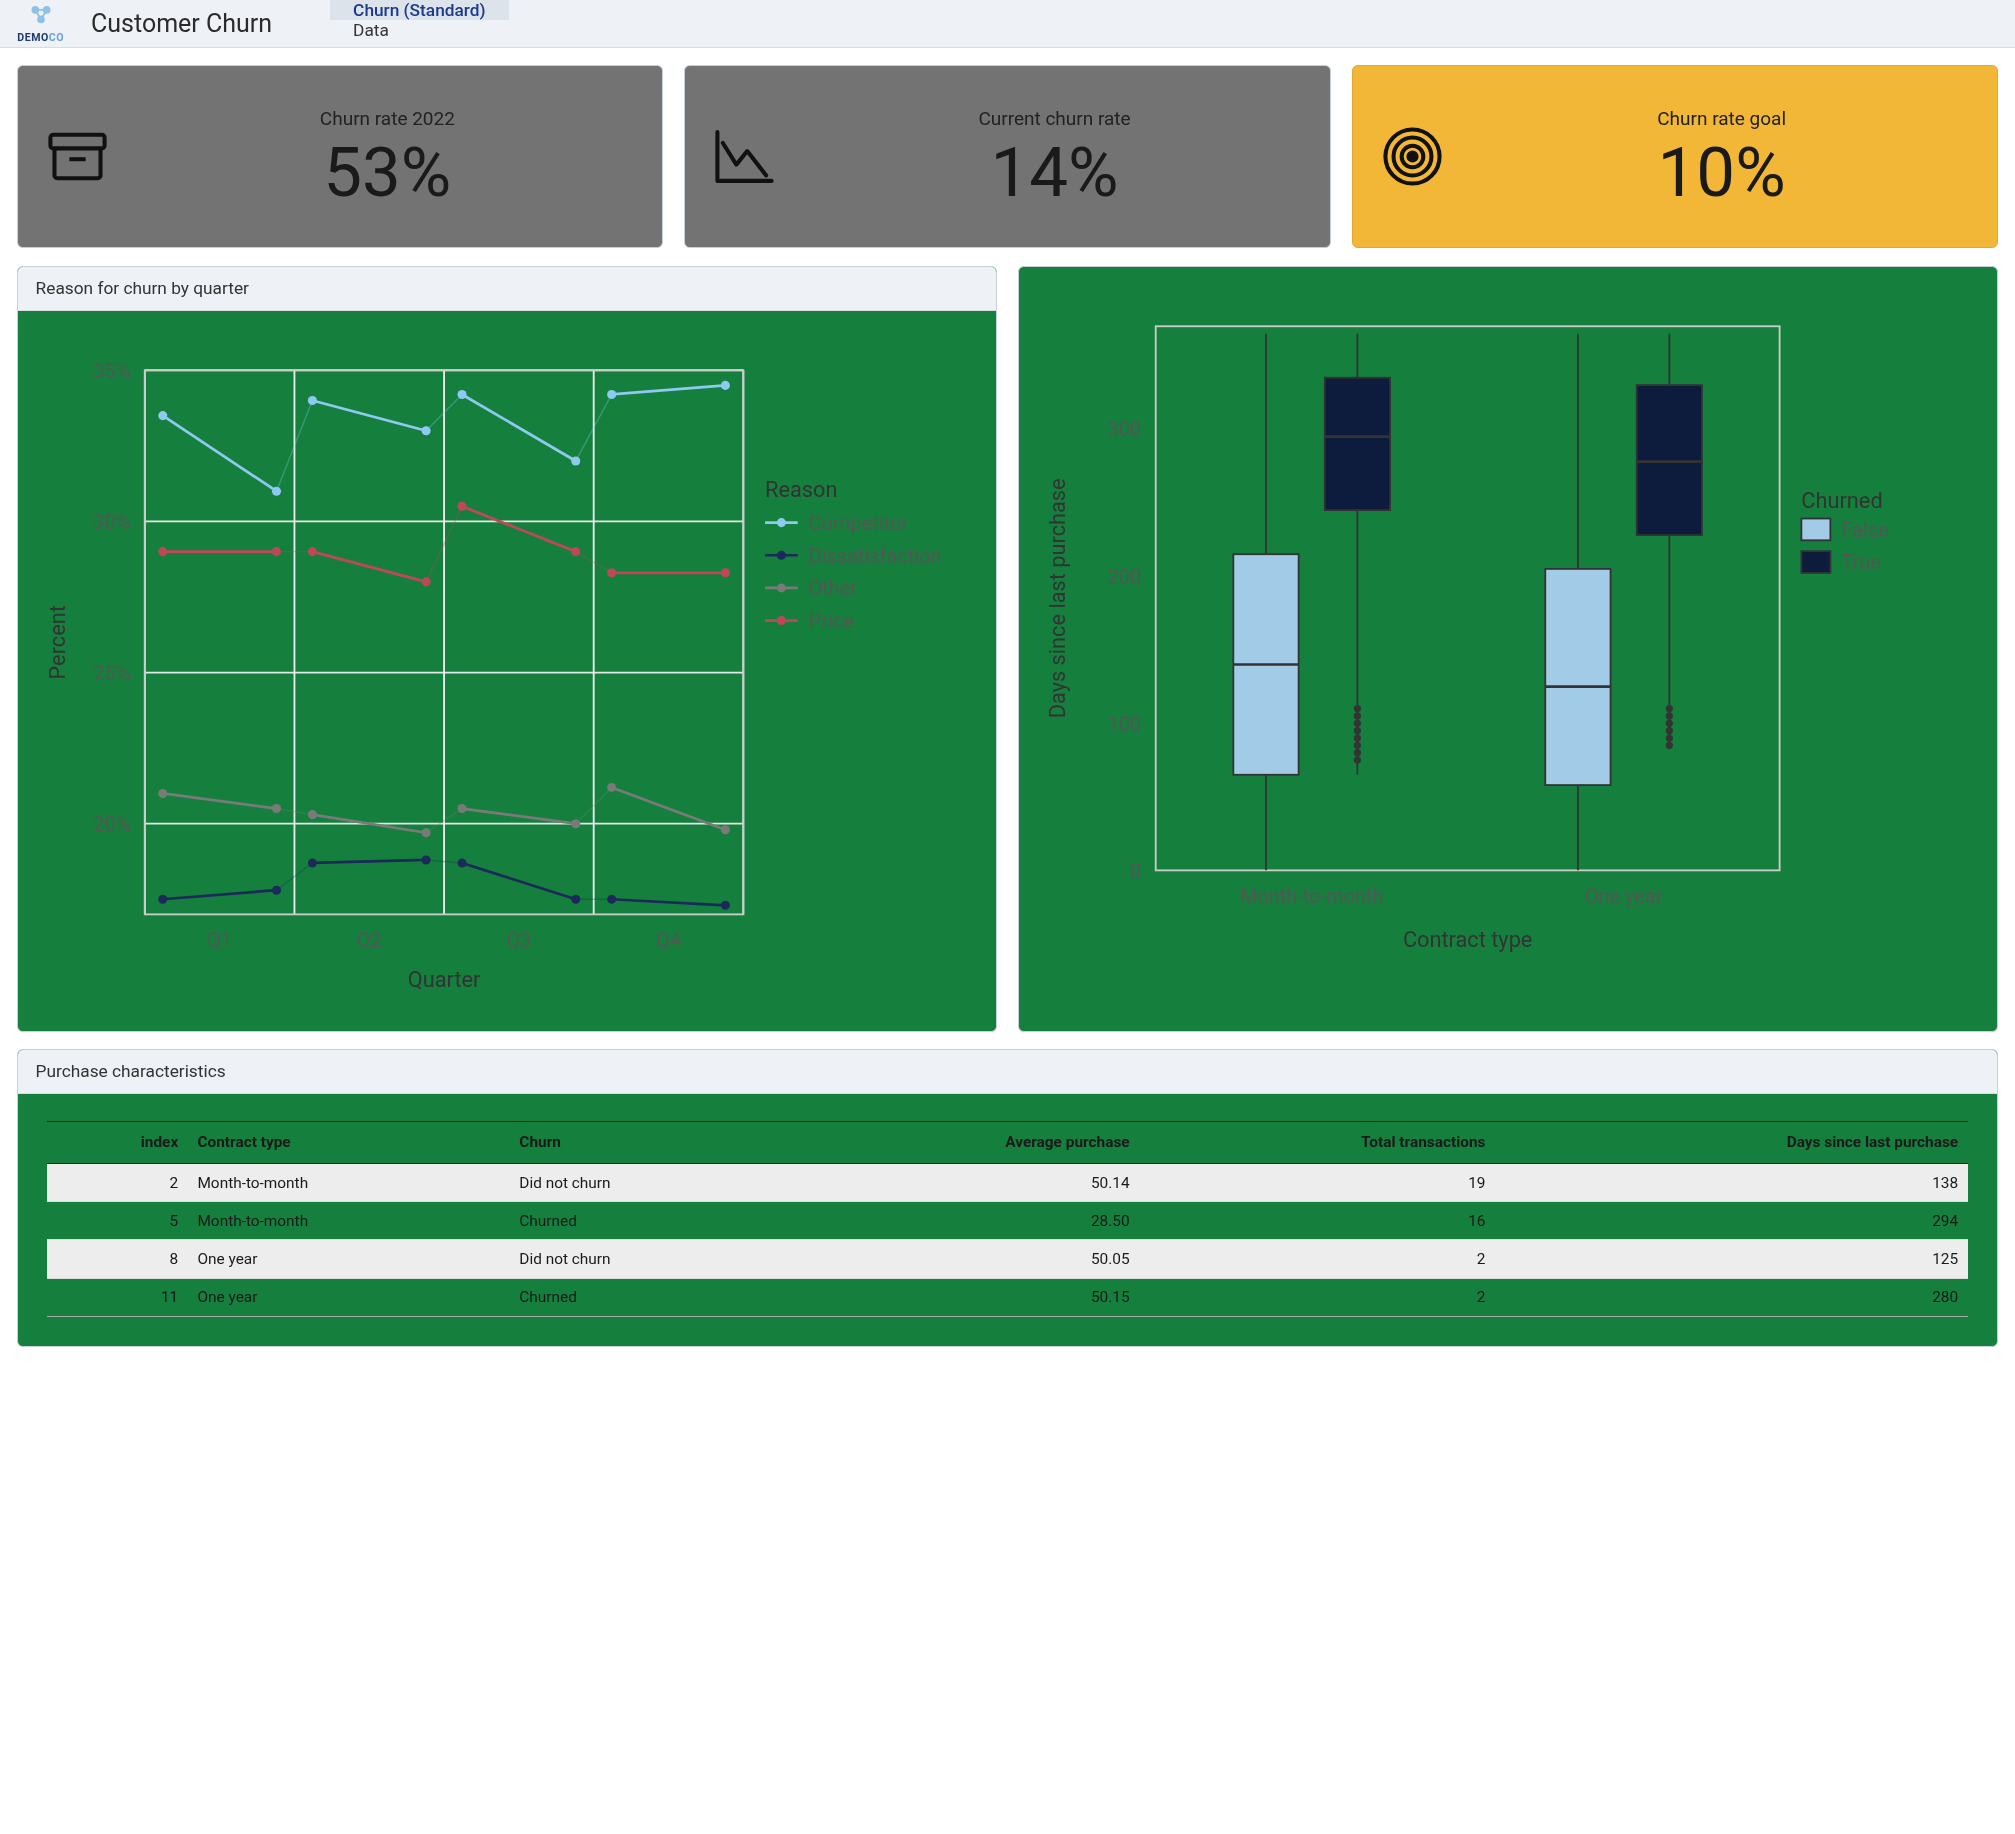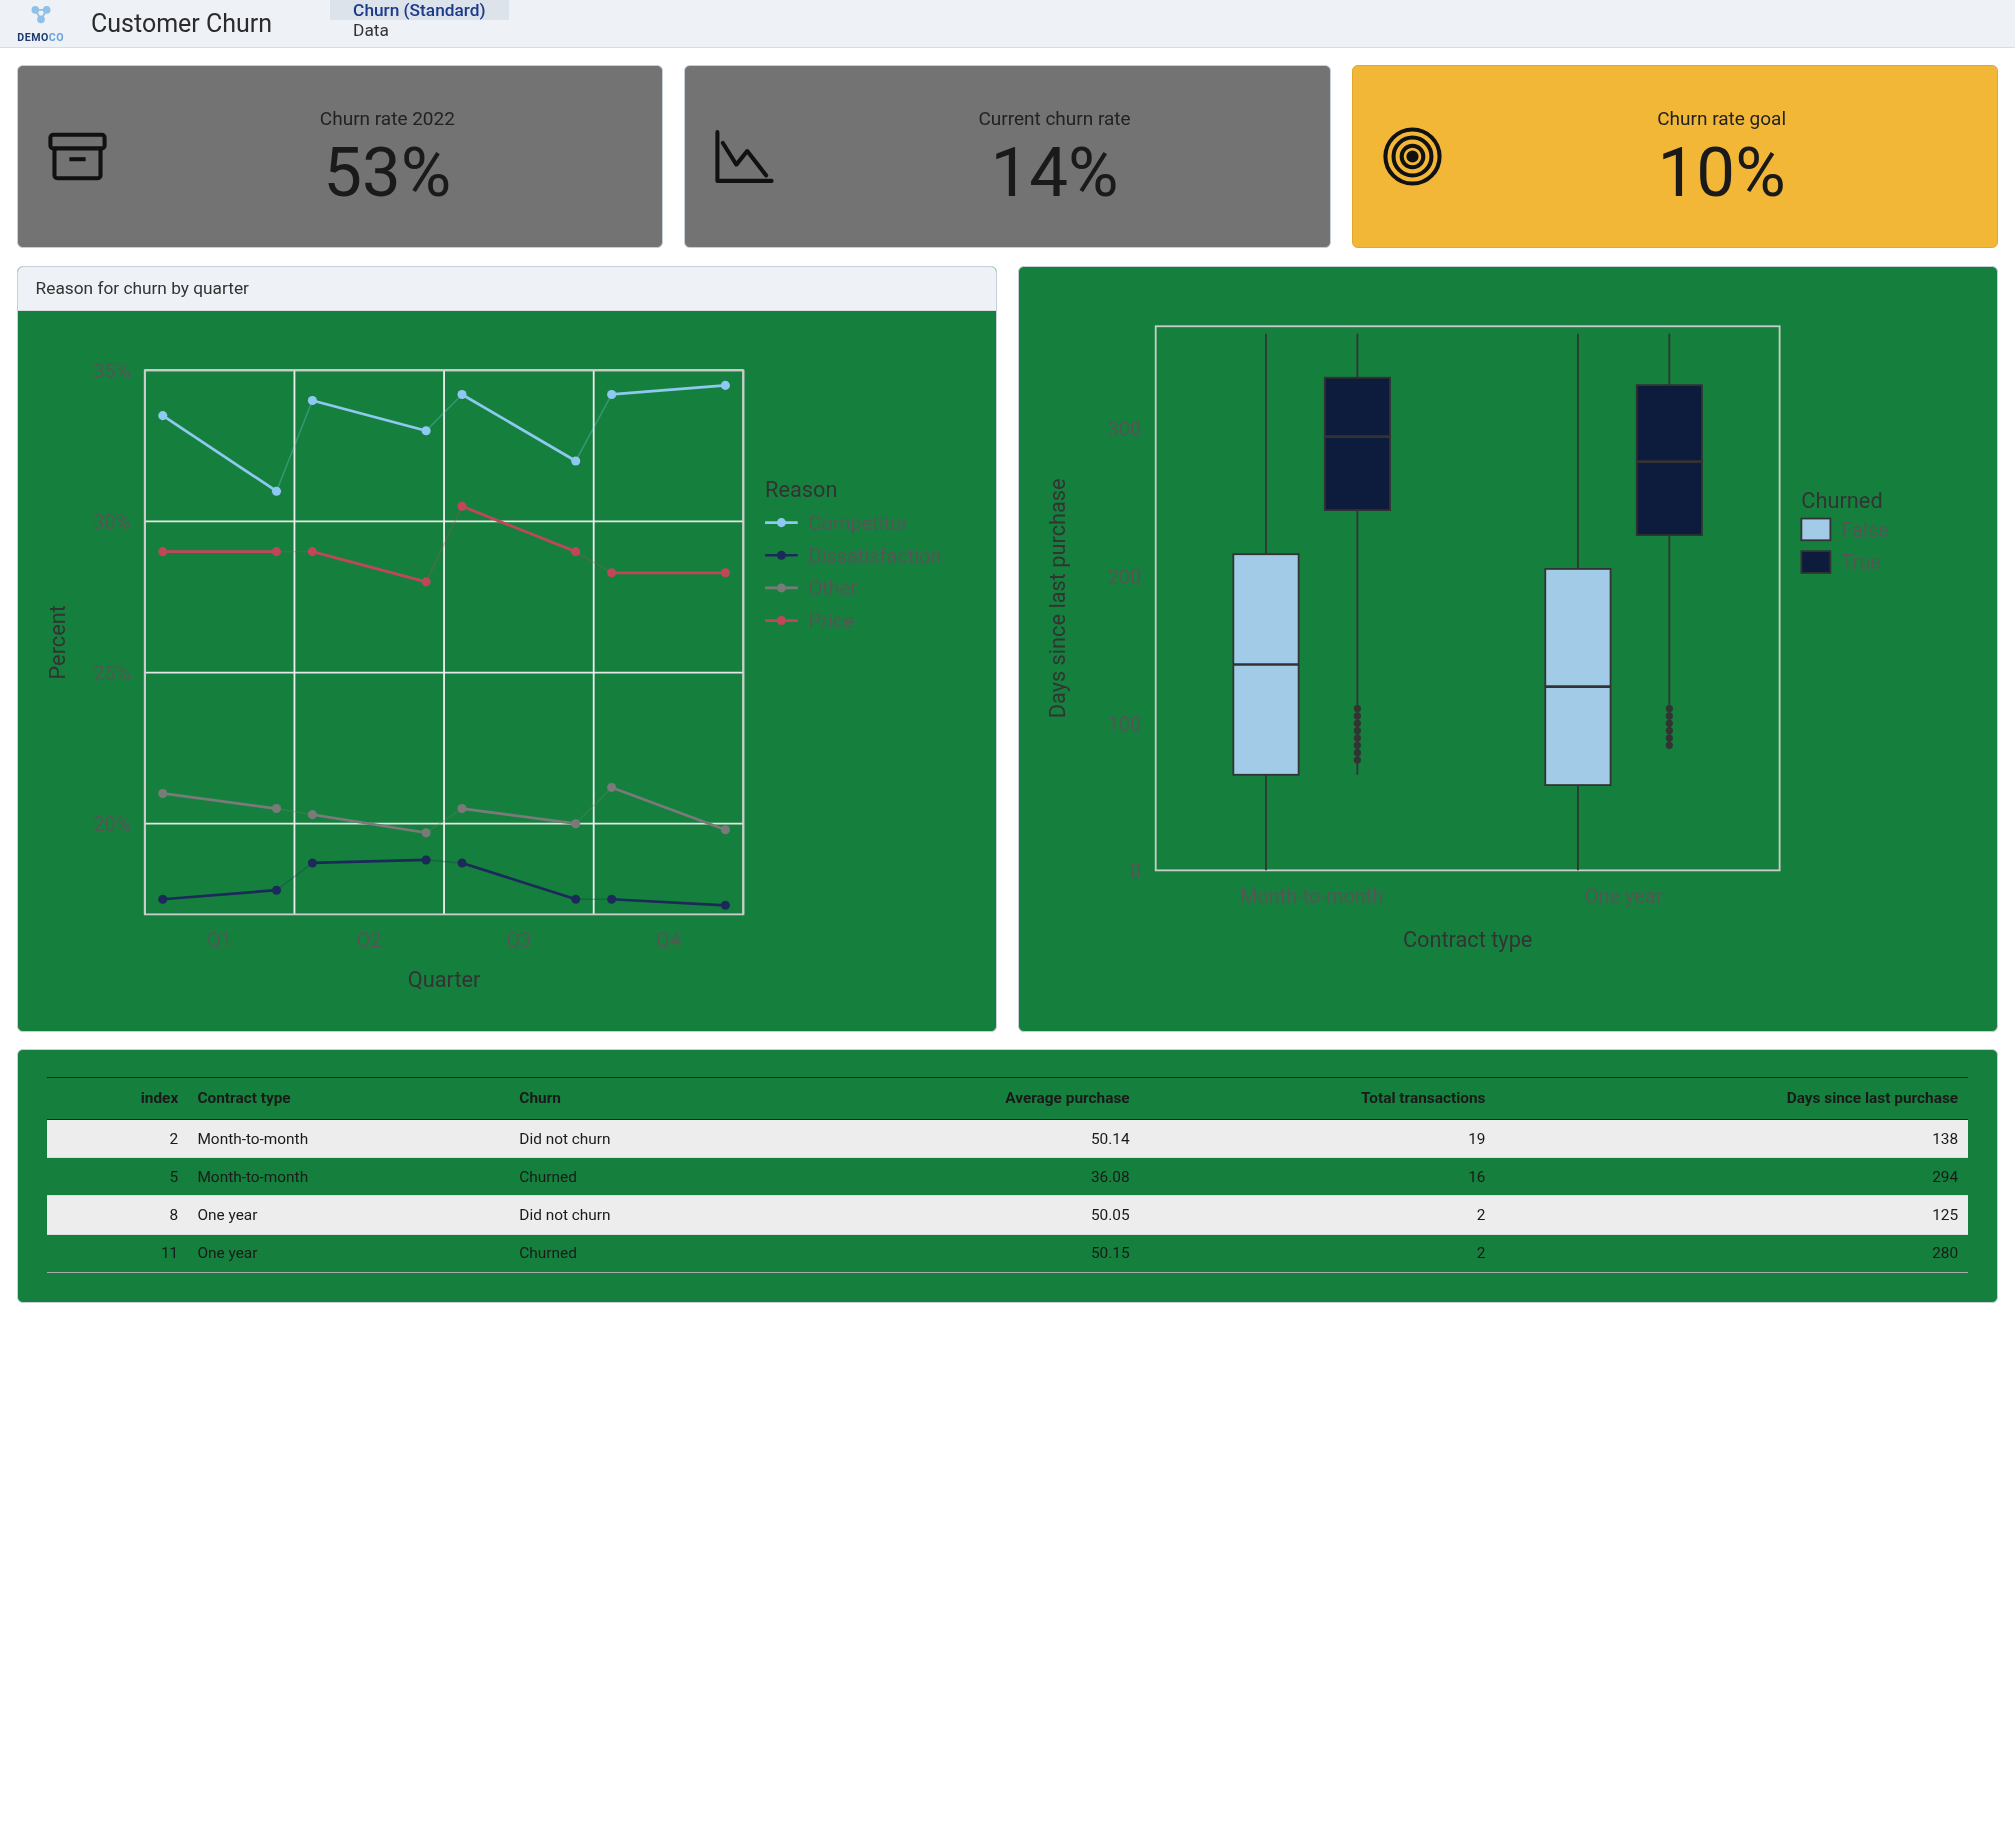--- a/index.html
+++ b/index.html
@@ -287,20 +287,21 @@
             <rect x="422" y="126" width="16" height="12" fill="#a2cbe8" stroke="#333"></rect>
             <text x="444" y="136" font-size="11" fill="#555">False</text>
             <rect x="422" y="144" width="16" height="12" fill="#0d1b3d" stroke="#333"></rect>
             <text x="444" y="154" font-size="11" fill="#555">True</text>
           </svg>
       </div>
     </div>
   </div>
 
   <div class="panel">
+    <div class="panel-header">Purchase characteristics</div>
     <div class="table-wrap">
       <table>
         <thead>
             <tr id="thead-row">
               <th class="num">index</th>
               <th>Contract type</th>
               <th>Churn</th>
               <th class="num">Average purchase</th>
               <th class="num">Total transactions</th>
               <th class="num">Days since last purchase</th>
@@ -312,21 +313,21 @@
               <td>Month-to-month</td>
               <td>Did not churn</td>
               <td class="num">50.14</td>
               <td class="num">19</td>
               <td class="num">138</td>
             </tr>
             <tr>
               <td class="num">5</td>
               <td>Month-to-month</td>
               <td>Churned</td>
-              <td class="num">36.08</td>
+              <td class="num">28.50</td>
               <td class="num">16</td>
               <td class="num">294</td>
             </tr>
             <tr>
               <td class="num">8</td>
               <td>One year</td>
               <td>Did not churn</td>
               <td class="num">50.05</td>
               <td class="num">2</td>
               <td class="num">125</td>

